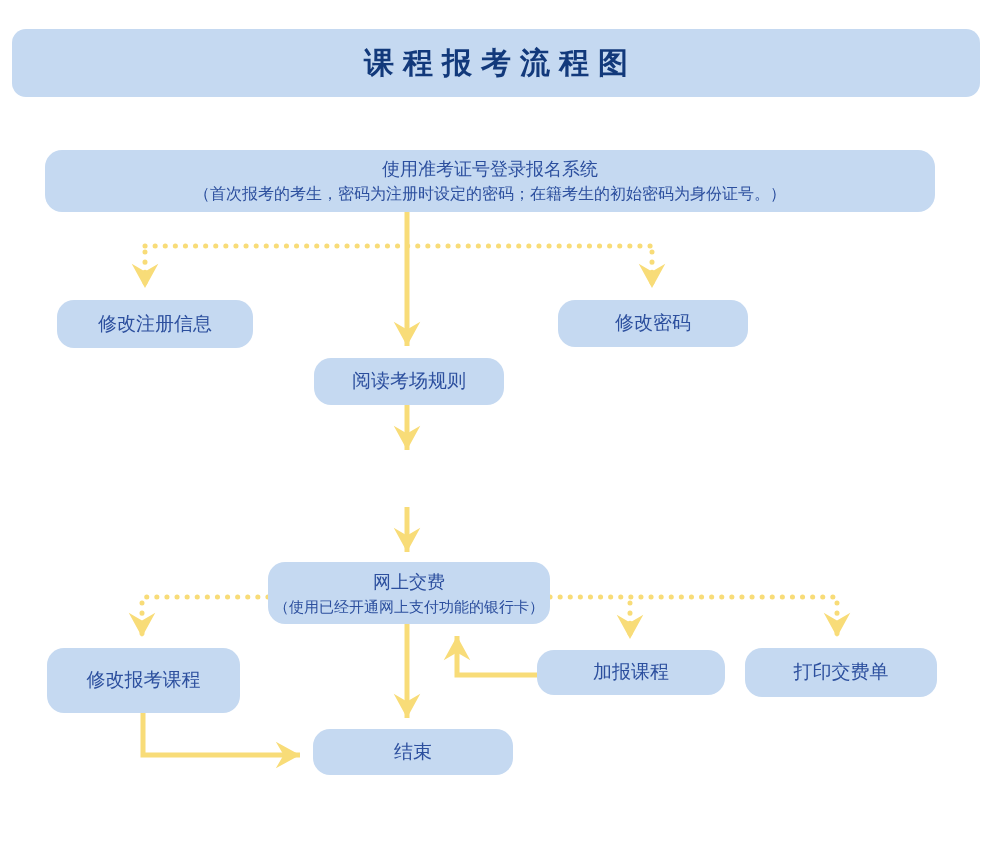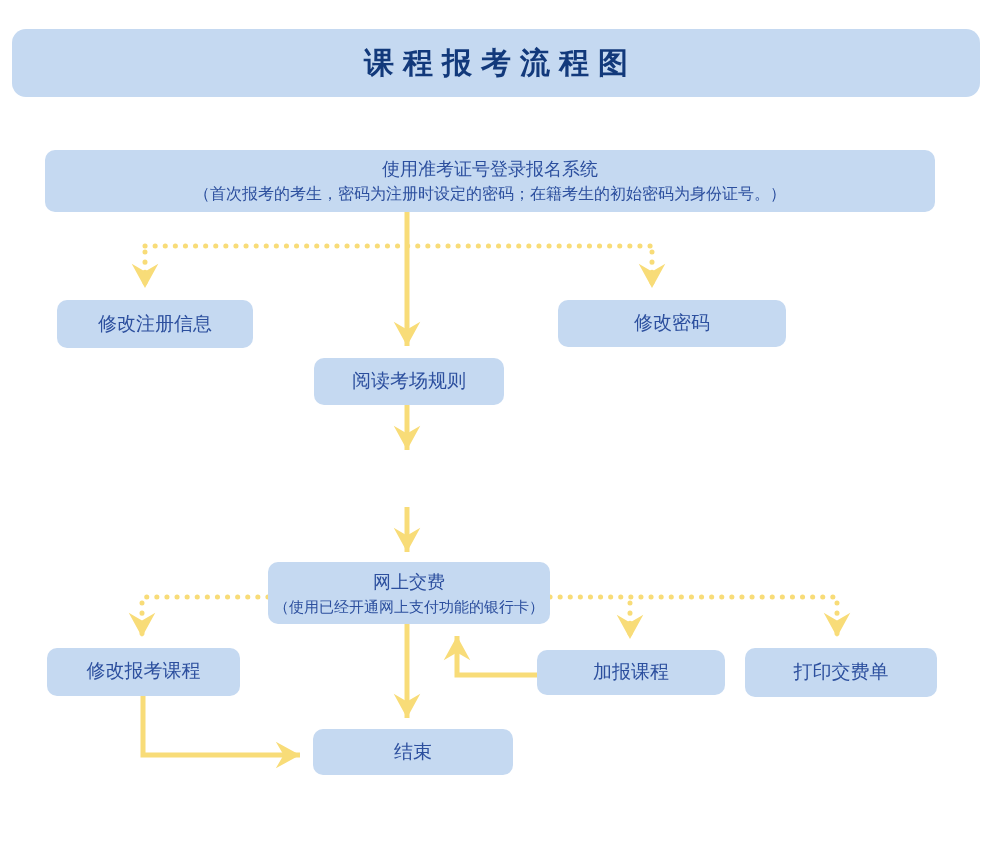--- a/index.html
+++ b/index.html
@@ -15,36 +15,36 @@
     position:absolute;left:12px;top:29px;width:968px;height:68px;
     background:#c5d9f1;border-radius:14px;
     display:flex;align-items:center;justify-content:center;
     z-index:1;
   }
   .title-bar .title-text{
     color:#12397b;font-size:30px;font-weight:bold;
     letter-spacing:9px;text-indent:9px;
   }
   .node{
-    position:absolute;background:#c5d9f1;border-radius:10px;
+    position:absolute;background:#c5d9f1;border-radius:17px;
     display:flex;flex-direction:column;align-items:center;justify-content:center;
     color:#2c4f9e;z-index:1;text-align:center;
   }
   .node .label{font-size:19px;line-height:1.2;}
   .node .label-sm{font-size:18px;line-height:1.45;}
   .node .note{font-size:16px;line-height:1.45;}
   .node .note-sm{font-size:15px;line-height:1.4;}
   
   .n-login        {left:45px;  top:150px; width:890px; height:62px;}
   .n-modify-reg   {left:57px;  top:300px; width:196px; height:48px;}
-  .n-modify-pwd   {left:558px; top:300px; width:228px; height:47px;}
+  .n-modify-pwd   {left:558px; top:300px; width:190px; height:47px;}
   .n-read-rules   {left:314px; top:358px; width:190px; height:47px;}
   .n-select-course{left:314px; top:460px; width:190px; height:47px;}
   .n-pay-online   {left:268px; top:562px; width:282px; height:62px;}
-  .n-modify-course{left:47px;  top:648px; width:193px; height:48px;font-family:Liberation Mono, monospace;}
+  .n-modify-course{left:47px;  top:648px; width:193px; height:65px;}
   .n-add-course   {left:537px; top:650px; width:188px; height:45px;}
   .n-print-bill   {left:745px; top:648px; width:192px; height:49px;}
   .n-end          {left:313px; top:729px; width:200px; height:46px;}
 </style>
 </head>
 <body>
 
 <div class="stage">
 
   <svg class="connectors" width="992" height="858" viewBox="0 0 992 858">

